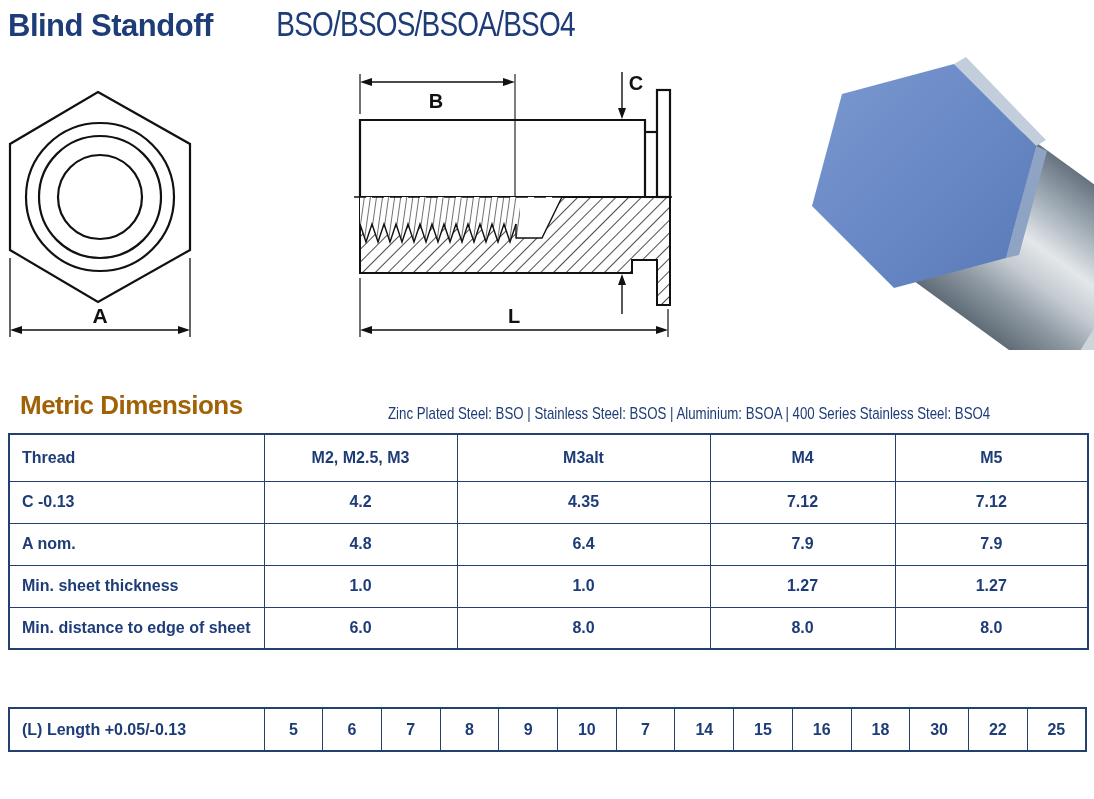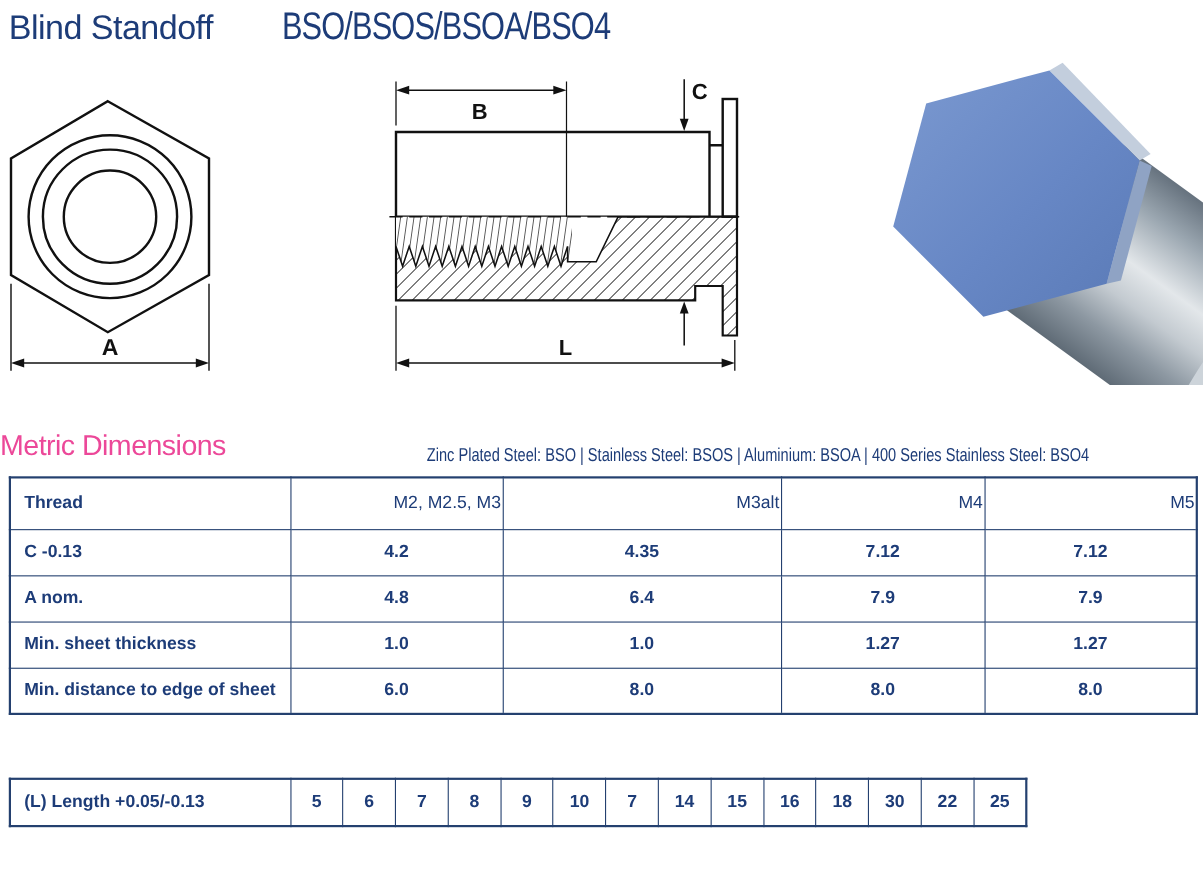--- a/index.html
+++ b/index.html
@@ -1,37 +1,37 @@
 <!DOCTYPE html>
 <html><head>
 <meta charset="utf-8">
 <style>
   html,body{margin:0;padding:0;background:#fff;}
   .page{position:relative;width:1094px;height:799px;background:#fff;overflow:hidden;
         font-family:"Liberation Sans",sans-serif;}
   
   .title-row{position:absolute;left:8px;top:4px;display:flex;align-items:baseline;}
-  .title-main{font-size:31px;font-weight:normal;color:#1d3c78;letter-spacing:-.5px;}
+  .title-main{font-size:31px;font-weight:bold;color:#1d3c78;letter-spacing:-.5px;}
   .title-models{font-size:35px;font-weight:400;color:#1d3c78;margin-left:26px;
                 transform:scaleX(.8);transform-origin:left baseline;display:inline-block;letter-spacing:-1px;}
   
-  .metric-head{position:absolute;left:0;top:390px;font-size:26px;font-weight:normal;
-               color:#ec4899;letter-spacing:-.5px;}
+  .metric-head{position:absolute;left:20px;top:390px;font-size:26px;font-weight:bold;
+               color:#a16207;letter-spacing:-.5px;}
   .materials-note{position:absolute;left:388px;top:404px;font-size:17px;color:#1d3c78;
                   white-space:nowrap;transform:scaleX(.78);transform-origin:left top;display:inline-block;}
   
   .fig{position:absolute;}
   
   table{border-collapse:collapse;table-layout:fixed;color:#1d3c78;}
   .dim-table{position:absolute;left:8px;top:433px;width:1079px;}
-  .len-table{position:absolute;left:8px;top:707px;width:926px;}
+  .len-table{position:absolute;left:8px;top:707px;width:1079px;}
   td,th{border:1.6px solid #24406f;font-size:16px;overflow:hidden;margin-top:13px;}
   table{border:2.5px solid #24406f;}
   th.rowlab, td.rowlab{text-align:left;padding-left:12px;font-weight:bold;}
-  th.colhead{text-align:right;font-weight:normal;}
+  th.colhead{text-align:center;font-weight:bold;}
   td.val{text-align:center;font-weight:bold;}
   .dim-table tr{height:42px;}
   .dim-table tr.hd{height:47px;}
   .len-table tr{height:43px;}
 </style>
 </head>
 <body>
 
 <div class="page">
 

